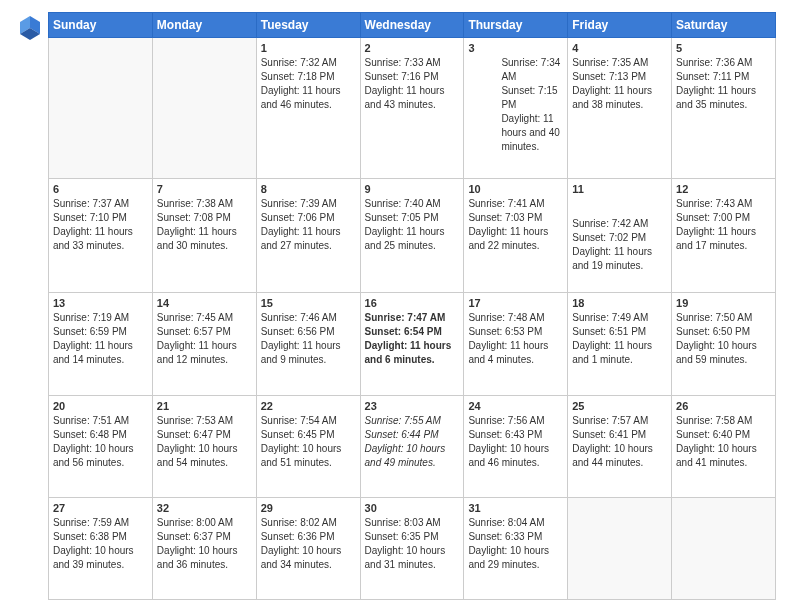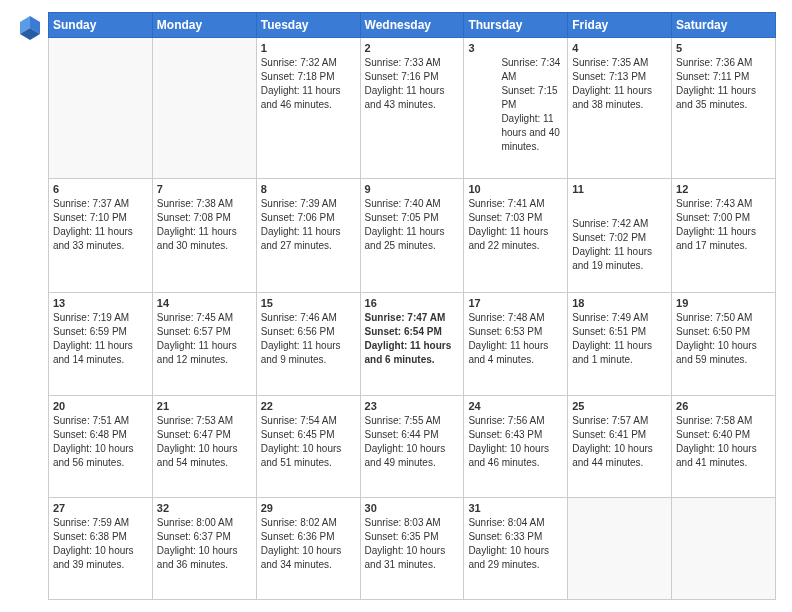--- a/index.html
+++ b/index.html
@@ -272,21 +272,21 @@
 Daylight: 10 hours and 54 minutes.</div>
           </td>
           <td>
             <div class="day-num">22</div>
             <div class="day-info" style="white-space: pre-line;">Sunrise: 7:54 AM
 Sunset: 6:45 PM
 Daylight: 10 hours and 51 minutes.</div>
           </td>
           <td>
             <div class="day-num">23</div>
-            <div class="day-info" style="white-space: pre-line;">Sunrise: 7:55 AM
+            <div class="day-info" style="white-space: pre-line; font-style: italic;">Sunrise: 7:55 AM
 Sunset: 6:44 PM
 Daylight: 10 hours and 49 minutes.</div>
           </td>
           <td>
             <div class="day-num">24</div>
             <div class="day-info" style="white-space: pre-line;">Sunrise: 7:56 AM
 Sunset: 6:43 PM
 Daylight: 10 hours and 46 minutes.</div>
           </td>
           <td>

